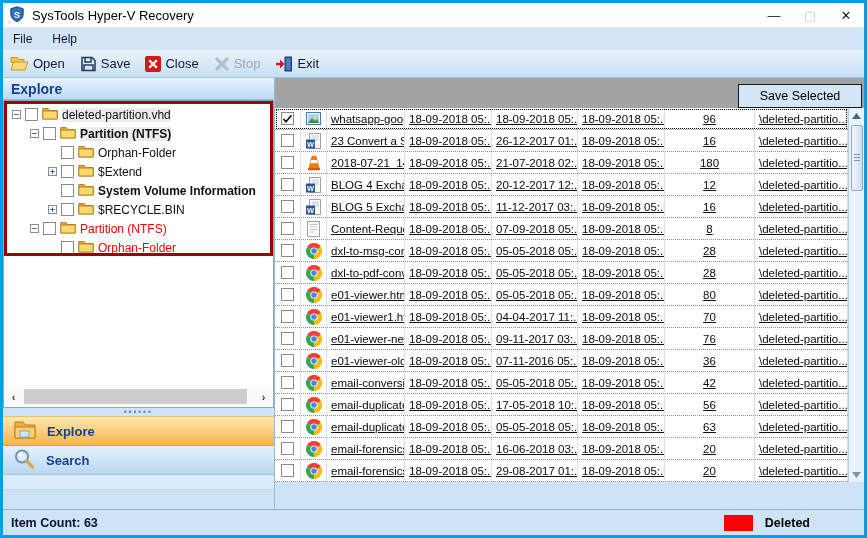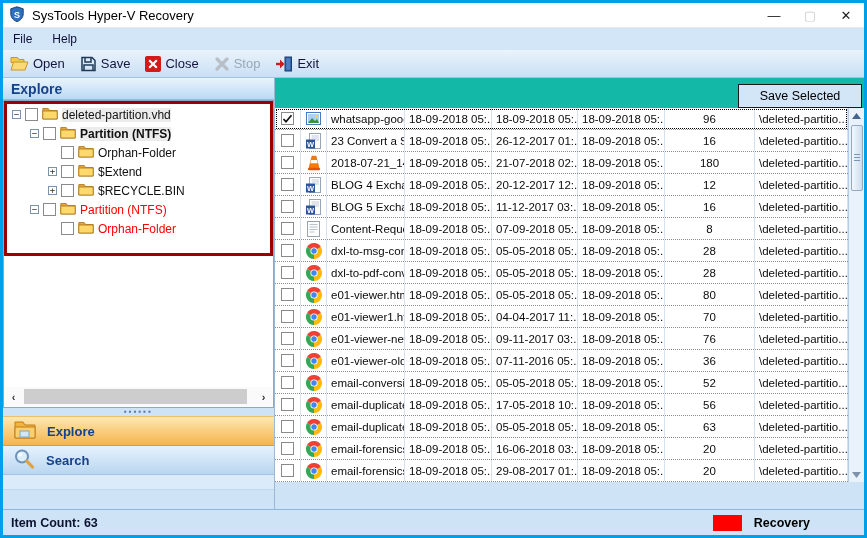--- a/index.html
+++ b/index.html
@@ -46,21 +46,21 @@
   .hs-thumb { height:15px; flex:1; margin:0 8px 0 2px; background:#cdcdcd; }
   .splitter { height:8px; display:flex; align-items:center; justify-content:center; flex:0 0 auto; }
   .splitter span { color:#5577aa; font-size:8px; letter-spacing:2px; line-height:4px; }
   .nav-btn { display:flex; align-items:center; gap:10px; padding-left:10px; color:#15428b; font-weight:bold; font-size:13px; flex:0 0 auto; }
   .nav-explore { height:30px; background:linear-gradient(#fde8b0,#f6b44d); border-top:1px solid #eec06a; border-bottom:1px solid #d89a3e; }
   .nav-search { height:29px; background:linear-gradient(#e6f2fd,#b9d6f0); border-bottom:1px solid #a4c3e2; }
   .band1 { height:15px; background:#dcebf9; border-bottom:1px solid #c2d8ee; flex:0 0 auto; }
   .band2 { flex:1; background:#cfe3f7; }
 
   
-  .right-panel { flex:1; display:flex; flex-direction:column; min-width:0; background:#14b8a6; }
+  .right-panel { flex:1; display:flex; flex-direction:column; min-width:0; background:#a3a3a3;text-decoration:underline; }
   .top-strip { height:30px; position:relative; flex:0 0 auto; }
   .save-selected { position:absolute; right:2px; bottom:0; width:124px; height:24px; background:#d3e6f8; border:1px solid #1a1a1a; display:flex; align-items:center; justify-content:center; font-size:12.5px; color:#000; }
   .table-wrap { flex:0 0 auto; display:flex; background:#fff; }
   .table-main { flex:1; min-width:0; }
   .thead { height:22px; display:flex; background:linear-gradient(#ffffff,#e2edf9); border-bottom:1px solid #aac4de; }
   .th { border-right:1px solid #bfd3e8; display:flex; align-items:center; justify-content:center; font-size:12px; color:#000; white-space:nowrap; overflow:hidden; }
   .tr { height:22px; display:flex; border-bottom:1px dotted #8c8c8c; background:#fff; }
   .tr.selected { outline:1px dotted #000; outline-offset:-2px; }
   .td { border-right:1px solid #d4e1ef; display:flex; align-items:center; padding:0 4px; font-size:11.5px; white-space:nowrap; overflow:hidden; color:#0b0b0b; }
   .td.center { justify-content:center; }
@@ -191,20 +191,29 @@
             <div class="tree-row" style="padding-left: 44px;">
               <div class="expander">+</div>
               <div class="tree-check"></div>
               <span><svg width="16" height="13" viewBox="0 0 16 13">
                   <path d="M0.8 1.5 h5.4 l1.4 2 h7.6 v8.5 H0.8 z" fill="#e8a33d" stroke="#a8741a" stroke-width="0.8"></path>
                   <path d="M0.8 4 h14.4 v8 H0.8 z" fill="#fcd96a" stroke="#a8741a" stroke-width="0.8"></path>
                 </svg></span>
               <span class="tree-label">$Extend</span>
             </div>
             <div class="tree-row" style="padding-left: 44px;">
+              <div class="expander none"></div>
+              <div class="tree-check"></div>
+              <span><svg width="16" height="13" viewBox="0 0 16 13">
+                  <path d="M0.8 1.5 h5.4 l1.4 2 h7.6 v8.5 H0.8 z" fill="#e8a33d" stroke="#a8741a" stroke-width="0.8"></path>
+                  <path d="M0.8 4 h14.4 v8 H0.8 z" fill="#fcd96a" stroke="#a8741a" stroke-width="0.8"></path>
+                </svg></span>
+              <span class="tree-label bold">System Volume Information</span>
+            </div>
+            <div class="tree-row" style="padding-left: 44px;">
               <div class="expander">+</div>
               <div class="tree-check"></div>
               <span><svg width="16" height="13" viewBox="0 0 16 13">
                   <path d="M0.8 1.5 h5.4 l1.4 2 h7.6 v8.5 H0.8 z" fill="#e8a33d" stroke="#a8741a" stroke-width="0.8"></path>
                   <path d="M0.8 4 h14.4 v8 H0.8 z" fill="#fcd96a" stroke="#a8741a" stroke-width="0.8"></path>
                 </svg></span>
               <span class="tree-label">$RECYCLE.BIN</span>
             </div>
             <div class="tree-row" style="padding-left: 26px;">
               <div class="expander">−</div>
@@ -545,21 +554,21 @@
                       <path d="M8 8 L14.93 4 A8 8 0 0 1 8 16 Z" fill="#fbbc05"></path>
                       <circle cx="8" cy="8" r="3.6" fill="#fff"></circle>
                       <circle cx="8" cy="8" r="2.7" fill="#4285f4"></circle>
                     </svg>
                   </span>
                 </div>
                 <div class="td" style="flex: 0 0 78px;">email-conversio...</div>
                 <div class="td" style="flex: 0 0 87px;">18-09-2018 05:...</div>
                 <div class="td" style="flex: 0 0 86px;">05-05-2018 05:...</div>
                 <div class="td" style="flex: 0 0 87px;">18-09-2018 05:...</div>
-                <div class="td center" style="flex: 0 0 90px;">52</div>
+                <div class="td center" style="flex: 0 0 90px;">42</div>
                 <div class="td" style="flex: 1 1 auto;">\deleted-partitio...</div>
               </div>
               <div class="tr">
                 <div class="td center" style="flex: 0 0 26px;">
                   <div class="row-check"></div>
                 </div>
                 <div class="td center" style="flex: 0 0 26px;">
                   <span>
                     <svg width="16" height="16" viewBox="0 0 16 16">
                       <path d="M8 8 L1.07 4 A8 8 0 0 1 14.93 4 Z" fill="#ea4335"></path>
@@ -660,16 +669,16 @@
         </div>
       </div>
       <div class="bottom-strip"></div>
     </div>
   </div>
 
   <div class="statusbar">
     <span>Item Count: 63</span>
     <div class="legend">
       <span class="legend-swatch" style="background: rgb(255, 0, 0);"></span>
-      <span class="legend-label">Recovery</span>
+      <span class="legend-label">Deleted</span>
     </div>
   </div>
 </div>
 
 </body></html>

